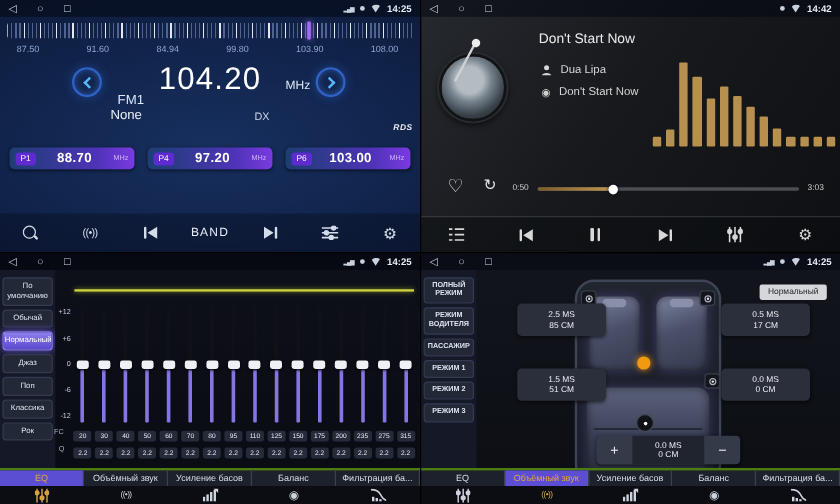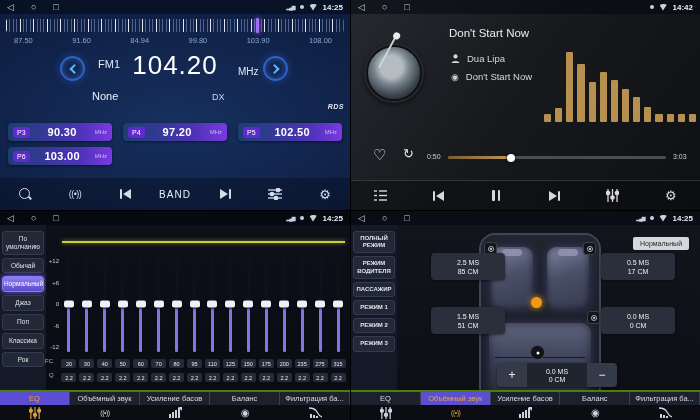--- a/index.html
+++ b/index.html
@@ -26,21 +26,21 @@
       repeating-linear-gradient(90deg,rgba(255,255,255,.85) 0 1px,transparent 1px 13.6px),
       repeating-linear-gradient(90deg,rgba(130,155,205,.55) 0 1px,transparent 1px 3.4px);
     border-radius:2px}
   .marker{position:absolute;top:-1px;width:3px;height:15px;background:#a36cf5;box-shadow:0 0 5px #a36cf5;border-radius:1px}
   .slabels{position:absolute;left:14px;right:18px;top:36px;display:flex;justify-content:space-between}
   .slabels span{font-size:7.5px;color:#8fa6d2}
   .circ{position:absolute;width:25px;height:25px;border:2px solid #2e62c4;border-radius:50%;box-shadow:inset 0 0 6px rgba(70,130,255,.45),0 0 9px rgba(60,120,255,.35)}
   .circ i{position:absolute;top:50%;left:50%;width:7px;height:7px;border-left:2px solid #58b6ff;border-bottom:2px solid #58b6ff}
   .circ.l i{transform:translate(-30%,-50%) rotate(45deg)}
   .circ.r i{transform:translate(-70%,-50%) rotate(225deg)}
-  .bandlbl{position:absolute;left:98px;top:58px;font-size:11px;color:#dfe8f6}
+  .bandlbl{position:absolute;left:98px;top:78px;font-size:11px;color:#dfe8f6}
   .bigfreq{position:absolute;left:0;right:0;top:50px;text-align:center;font-size:26px;font-weight:400;letter-spacing:1px;color:#fff}
   .unitlbl{position:absolute;left:238px;top:66px;font-size:10px;color:#dfe8f6}
   .nonelbl{position:absolute;left:92px;top:90px;font-size:11px;color:#e9eff9}
   .dxlbl{position:absolute;left:212px;top:92px;font-size:9px;color:#ccd6ea}
   .rdslbl{position:absolute;right:6px;top:103px;font-size:7px;font-style:italic;font-weight:bold;color:#e8e9f2;letter-spacing:.5px}
   .presets{position:absolute;left:8px;top:123px;width:334px;display:grid;grid-template-columns:repeat(3,1fr);gap:6px 11px}
   .preset{height:18px;border-radius:4px;background:linear-gradient(90deg,#1c3e72,#4f33b8 70%,#7a3ae0);display:flex;align-items:center;padding:0 5px;gap:4px;box-shadow:0 1px 3px rgba(0,0,0,.5)}
   .pid{background:#5f2bd0;border-radius:3px;font-size:7px;color:#fff;padding:2px 4px;line-height:1}
   .pfreq{flex:1;text-align:center;font-size:11px;font-weight:bold;color:#fff;letter-spacing:.3px}
   .punit{font-size:6px;color:#cdb2ff}
@@ -167,32 +167,27 @@
   <span class="unitlbl">MHz</span>
   <div class="circ r" style="left:263px;top:56px">
       <i></i>
     </div>
   <span class="nonelbl">None</span>
   <span class="dxlbl">DX</span>
   <span class="rdslbl">RDS</span>
 
   <div class="presets">
       <div class="preset">
-      <span class="pid">P3</span>
-      <span class="pfreq">90.30</span>
+      <span class="pid">P1</span>
+      <span class="pfreq">88.70</span>
       <span class="punit">MHz</span>
     </div>
       <div class="preset">
       <span class="pid">P4</span>
       <span class="pfreq">97.20</span>
-      <span class="punit">MHz</span>
-    </div>
-      <div class="preset">
-      <span class="pid">P5</span>
-      <span class="pfreq">102.50</span>
       <span class="punit">MHz</span>
     </div>
       <div class="preset">
       <span class="pid">P6</span>
       <span class="pfreq">103.00</span>
       <span class="punit">MHz</span>
     </div>
     </div>
 
   <div class="rtoolbar">

